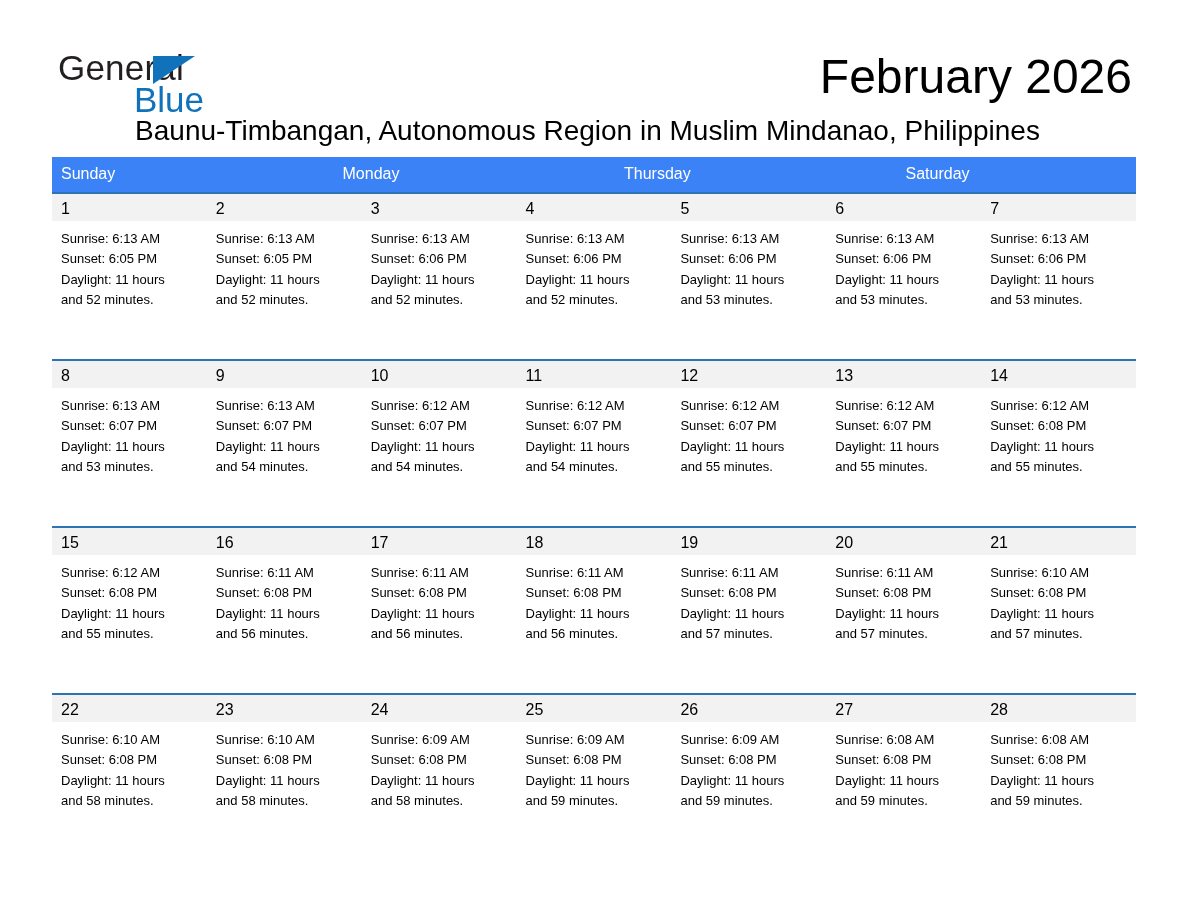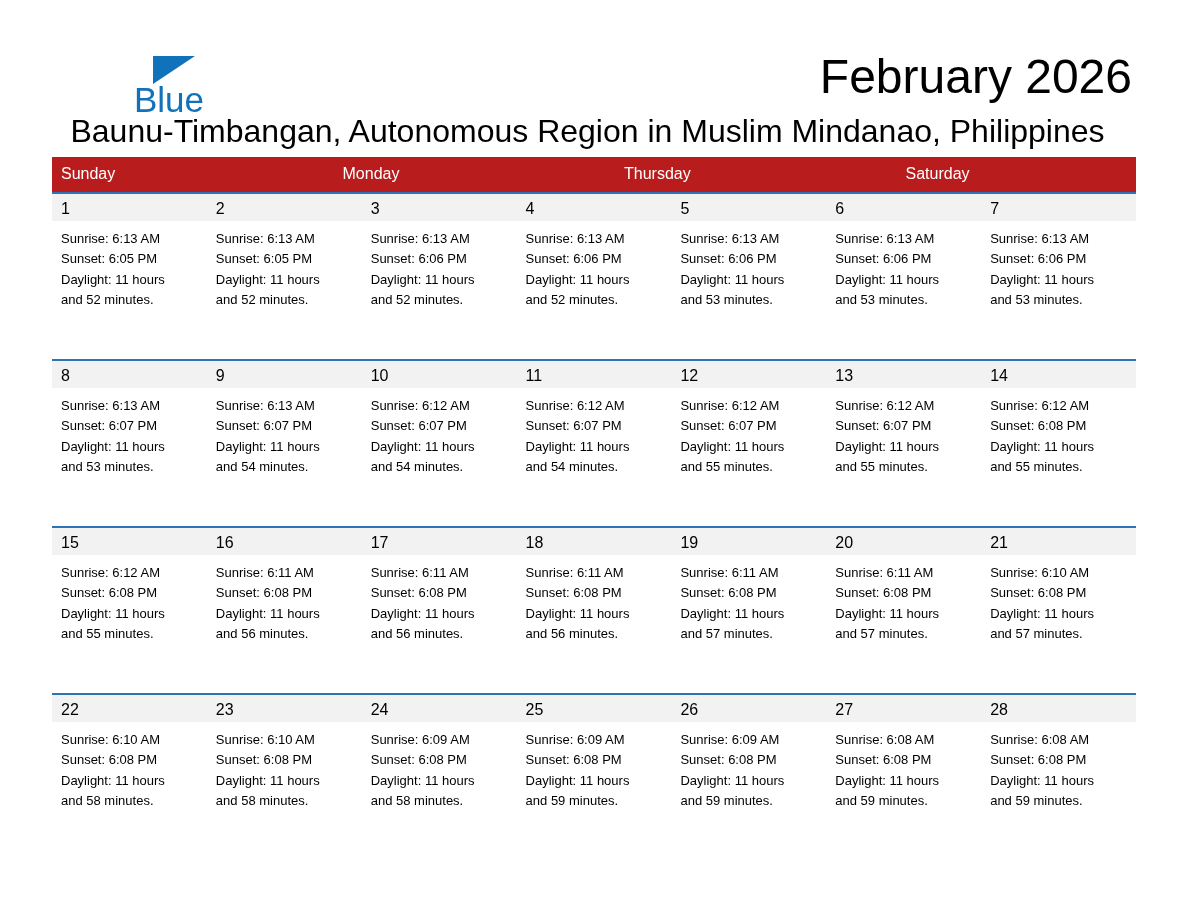--- a/index.html
+++ b/index.html
@@ -71,36 +71,36 @@
     line-height: 48px;
     color: #000000;
     white-space: nowrap;
   }
   .location {
     position: absolute;
     left: 0;
     right: 13px;
     top: 116px;
     text-align: center;
-    font-size: 32px;
+    font-size: 28px;
     line-height: 30px;
     color: #000000;
     white-space: nowrap;
   }
 
   
   .calendar {
     position: absolute;
     left: 52px;
     top: 157px;
     width: 1084px;
   }
   .weekdays {
     display: flex;
-    background: #b91c1c;
+    background: #3b82f6;
     gap: 42px;
   }
   .weekday {
     flex: 1 1 0;
     box-sizing: border-box;
     padding: 7px 0 8px 9px;
     color: #ffffff;
     font-size: 16px;
     line-height: 20px;
     white-space: nowrap;
@@ -138,20 +138,21 @@
   }
 </style>
 </head>
 <body>
 
 <div class="page">
 
   <div class="masthead">
 
     <div class="logo">
+      <span class="logo-general">General</span>
       <span class="logo-tri"></span>
       <span class="logo-blue">Blue</span>
     </div>
 
     <div class="month-title">February 2026</div>
     <div class="location">Baunu-Timbangan, Autonomous Region in Muslim Mindanao, Philippines</div>
   </div>
 
   <div class="calendar">
 

